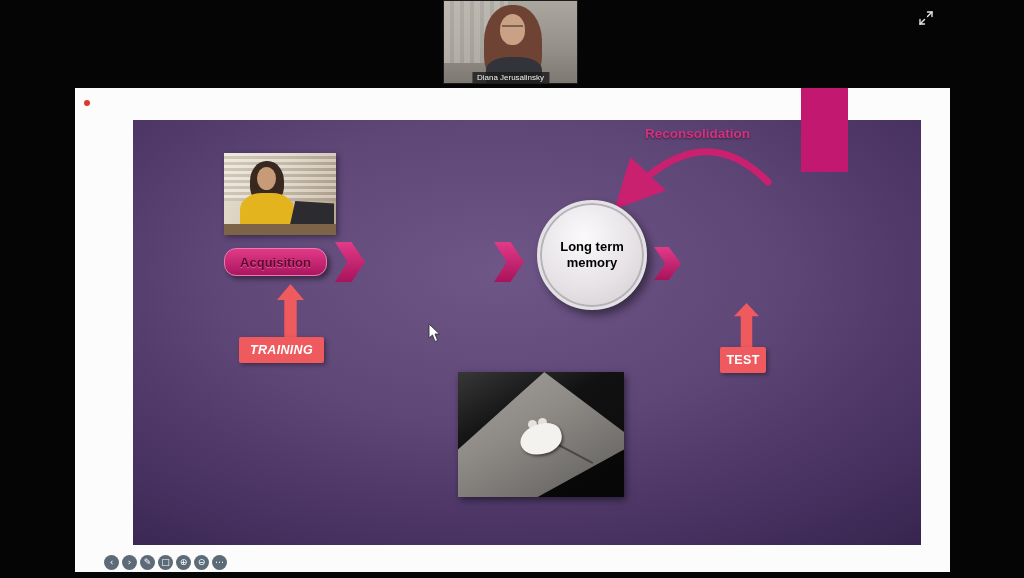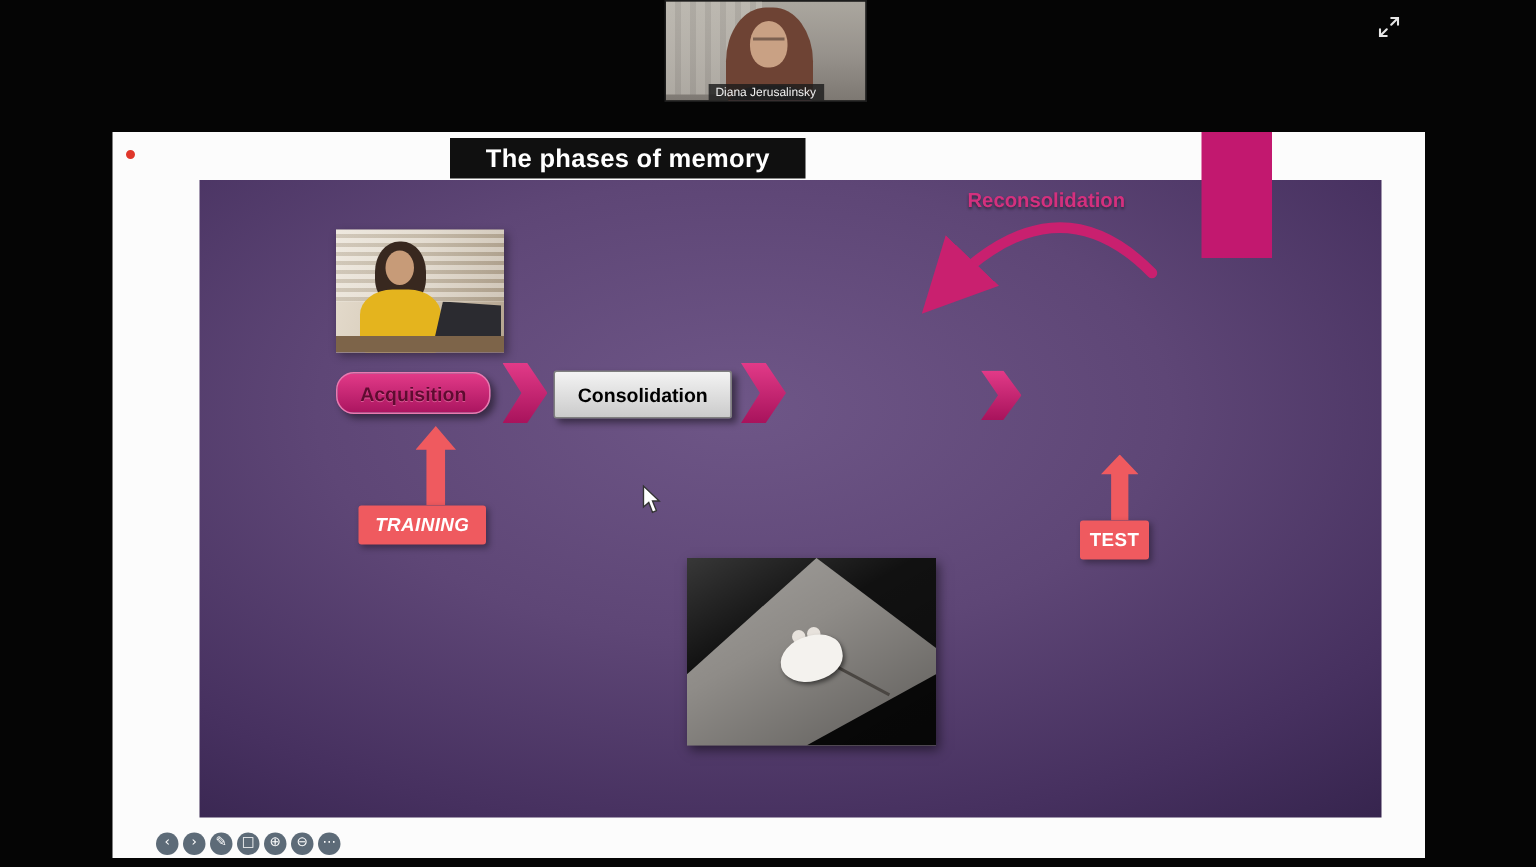--- a/index.html
+++ b/index.html
@@ -4,21 +4,21 @@
 <style>
   * { box-sizing: border-box; }
   html,body { margin:0; padding:0; background:#000; }
   .stage {
     position:relative; width:1024px; height:578px; background:#050505;
     overflow:hidden; font-family:"Liberation Sans","DejaVu Sans",sans-serif;
   }
 
   
   .webcam {
-    position:absolute; left:443px; top:0; width:135px; height:68px;
+    position:absolute; left:443px; top:0; width:135px; height:84px;
     background:linear-gradient(180deg,#aba79f 0%,#96918b 55%,#7d7872 100%);
     overflow:hidden; border:1px solid #1c1c1c;
   }
   .wc-window { position:absolute; left:0; top:0; width:64px; height:62px;
     background:repeating-linear-gradient(90deg,#c6c2ba 0 6px,#b1ada6 6px 10px); opacity:.65; }
   .wc-hair { position:absolute; left:40px; top:4px; width:58px; height:78px;
     background:#6e4334; border-radius:46% 46% 34% 34%; }
   .wc-face { position:absolute; left:56px; top:13px; width:25px; height:31px;
     background:#c9a184; border-radius:50% 50% 46% 46%; }
   .wc-glasses { position:absolute; left:58px; top:24px; width:21px; height:5px;
@@ -175,21 +175,20 @@
         <path d="M6.5 9.5 L2 14"></path>
           <path d="M2 9.5 V14 H6.5"></path>
       </g>
     </svg>
   </div>
 
   <div class="screen-share">
 
     <div class="record-dot"></div>
 
-    <div class="title-bar">The phases of memory</div>
 
     <div class="pink-tab"></div>
 
     <div class="slide">
 
       <div class="label-reconsolidation">Reconsolidation</div>
 
       <svg class="arc-svg" viewBox="0 0 200 78">
         <defs>
           <marker id="arrowhead" markerWidth="7" markerHeight="7" refX="4" refY="3.5" orient="auto">
@@ -205,24 +204,25 @@
         <div class="ps-face"></div>
         <div class="ps-shirt"></div>
         <div class="ps-laptop"></div>
         <div class="ps-desk"></div>
       </div>
 
       <div class="box-acquisition">Acquisition</div>
 
       <div class="chev chev1"></div>
 
-      <div class="gray-box box-consolidation">Consolidation</div>
 
       <div class="chev chev2"></div>
 
+      <div class="circle-ltm">Long term
+memory</div>
 
       <div class="chev chev3"></div>
 
 
       <div class="up-arrow arrow-training"></div>
       <div class="salmon-box box-training">TRAINING</div>
 
       <div class="up-arrow arrow-test"></div>
       <div class="salmon-box box-test">TEST</div>
 

